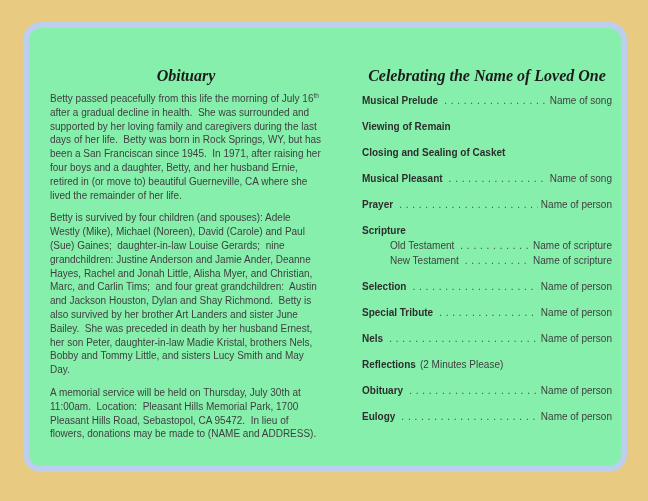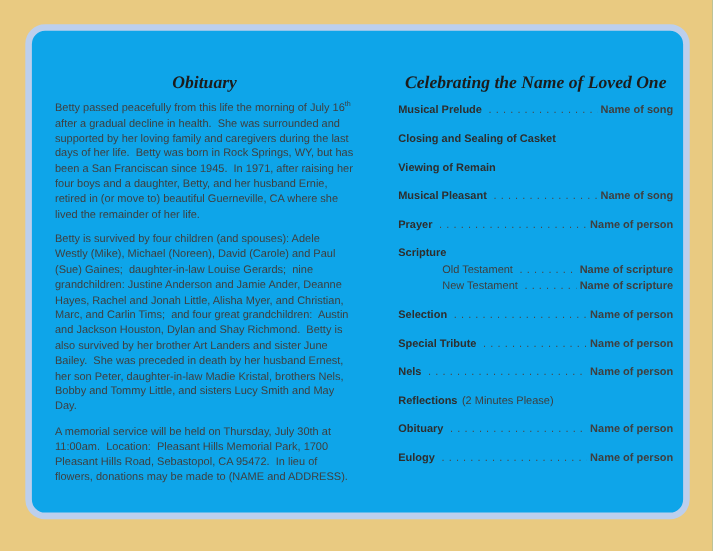--- a/index.html
+++ b/index.html
@@ -6,21 +6,21 @@
   html, body { width: 648px; height: 501px; overflow: hidden; }
   body {
     background: #e9ca81;
     font-family: "Liberation Sans", "DejaVu Sans", sans-serif;
     position: relative;
   }
   .card {
     position: absolute;
     left: 23px; top: 22px;
     width: 604px; height: 450px;
-    background: #0ea5e9;
+    background: #86efac;
     border: 6px solid #bccfed;
     border-radius: 18px;
     display: flex;
   }
   .col {
     padding-top: 38px;
     color: #3f3f3f;
   }
   .col.left  { margin-left: 21px; width: 272px; }
   .col.right { margin-left: 40px; width: 250px; }
@@ -49,33 +49,33 @@
   .program-list { margin-top: 8px; }
   .program-item {
     display: flex;
     align-items: center;
     font-size: 10px;
     line-height: 14px;
     margin-bottom: 12px;
     color: #3f3f3f;
   }
   .program-item.tight { margin-bottom: 1px; }
-  .program-item.indent { margin-left: 40px; }
+  .program-item.indent { margin-left: 28px; }
   .program-item .label { font-weight: bold; color: #2e2e2e; white-space: nowrap; }
   .program-item.indent .label { font-weight: normal; color: #3f3f3f; }
   .program-item .suffix { margin-left: 4px; white-space: nowrap; }
   .program-item .dots {
     flex: 1;
     overflow: hidden;
     white-space: nowrap;
     margin: 0 3px 0 6px;
     color: #4a4a4a;
     letter-spacing: 0.5px;
   }
-  .program-item .value { white-space: nowrap; font-weight: bold; }
+  .program-item .value { white-space: nowrap; }
 </style>
 </head>
 <body>
 
 <div class="card">
 
   <div class="col left">
     <h1 class="page-title">Obituary</h1>
     <div id="obituary-paragraphs">
         <div class="obit-paragraph"><span>Betty passed peacefully from this life the morning of July 16</span><sup>th</sup><span> after a gradual decline in health.  She was surrounded and supported by her loving family and caregivers during the last days of her life.  Betty was born in Rock Springs, WY, but has been a San Franciscan since 1945.  In 1971, after raising her four boys and a daughter, Betty, and her husband Ernie, retired in (or move to) beautiful Guerneville, CA where she lived the remainder of her life.</span></div>
@@ -86,24 +86,24 @@
 
   <div class="col right">
     <h1 class="page-title">Celebrating the Name of Loved One</h1>
     <div id="program-list" class="program-list">
         <div class="program-item">
           <span class="label">Musical Prelude</span>
           <span class="dots">. . . . . . . . . . . . . . . . . . . . . . . . . . . . . . . . . . . . . . . . . . . . . . . . . . . . . . . . . . . . . . . . . . . . . . . . . . . . . . . . </span>
           <span class="value">Name of song</span>
         </div>
         <div class="program-item">
-          <span class="label">Closing and Sealing of Casket</span>
+          <span class="label">Viewing of Remain</span>
         </div>
         <div class="program-item">
-          <span class="label">Viewing of Remain</span>
+          <span class="label">Closing and Sealing of Casket</span>
         </div>
         <div class="program-item">
           <span class="label">Musical Pleasant</span>
           <span class="dots">. . . . . . . . . . . . . . . . . . . . . . . . . . . . . . . . . . . . . . . . . . . . . . . . . . . . . . . . . . . . . . . . . . . . . . . . . . . . . . . . </span>
           <span class="value">Name of song</span>
         </div>
         <div class="program-item">
           <span class="label">Prayer</span>
           <span class="dots">. . . . . . . . . . . . . . . . . . . . . . . . . . . . . . . . . . . . . . . . . . . . . . . . . . . . . . . . . . . . . . . . . . . . . . . . . . . . . . . . </span>
           <span class="value">Name of person</span>

